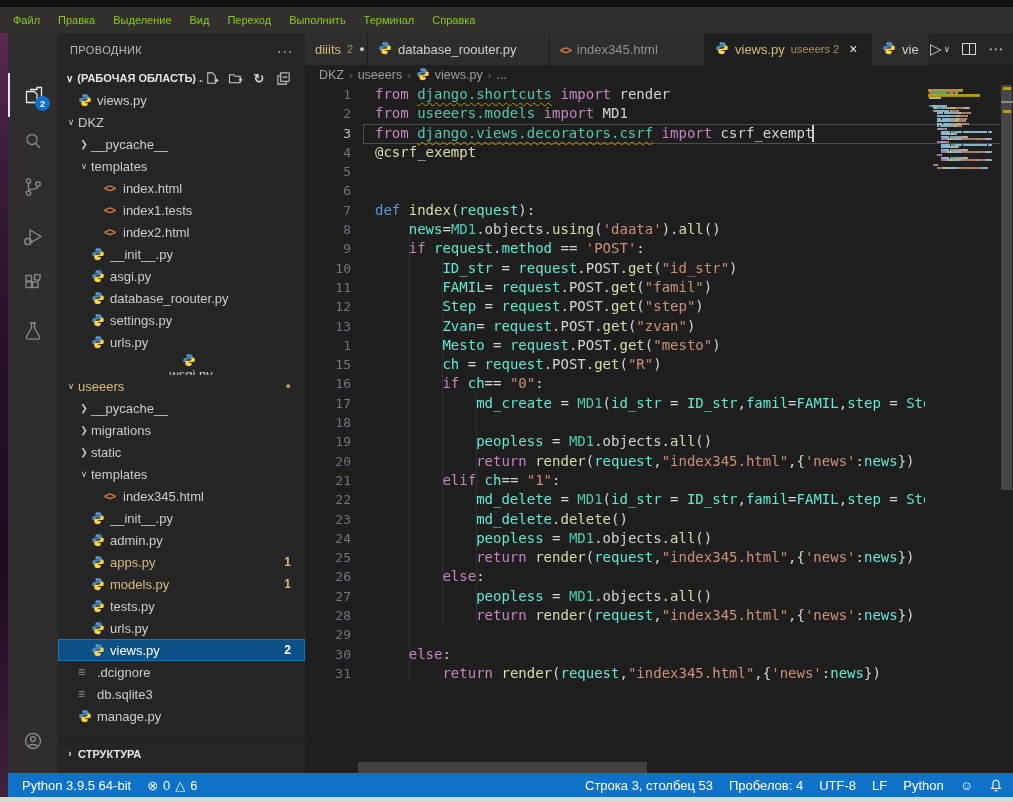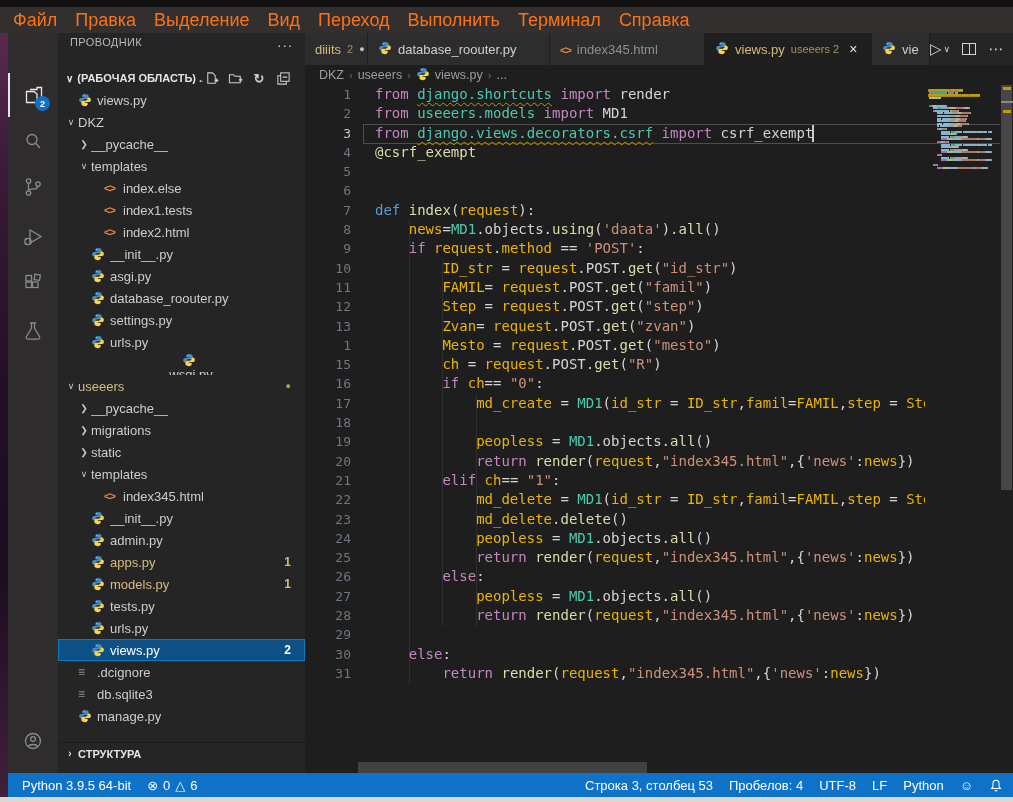--- a/index.html
+++ b/index.html
@@ -4,38 +4,38 @@
 <style>
   * { margin:0; padding:0; box-sizing:border-box; }
   html,body { width:1013px; height:802px; overflow:hidden; background:#1e1e1e;
     font-family:"Liberation Sans", sans-serif; }
   #stage { position:relative; width:1013px; height:802px; background:#1e1e1e; overflow:hidden; }
 
   
   #titlebar-strip { position:absolute; left:0; top:0; width:1013px; height:7px; background:#121212; }
   #menubar { position:absolute; left:0; top:7px; width:1013px; height:26px; background:#332f2f;
     display:flex; align-items:center; padding-left:4px; }
-  .menu-item { color:#f97316; font-size:18px; padding:2px 9px; cursor:default; }
+  .menu-item { color:#84cc16; font-size:11px; padding:2px 9px; cursor:default; }
 
   
   #desktop-strip { position:absolute; left:0; top:33px; width:8px; height:764px;
     background:linear-gradient(180deg,#5a2a4e 0%,#3a1a38 18%,#241026 45%,#1c0c1e 70%,#41203a 100%); }
 
   
   #activitybar { position:absolute; left:8px; top:33px; width:50px; height:740px; background:#2f2c2d; }
   .act-item { position:absolute; left:0; width:50px; height:44px; display:flex; align-items:center; justify-content:center; color:#8b8b8b; }
   .act-item.active { color:#e7e7e7; border-left:2px solid #e7e7e7; }
   .act-item svg { stroke:currentColor; fill:none; stroke-width:1.3; }
   .badge-blob { position:absolute; right:8px; bottom:6px; background:#0e70c8; color:#fff; font-size:9px;
     min-width:15px; height:15px; border-radius:8px; display:flex; align-items:center; justify-content:center; font-weight:bold; }
   .gear-glyph { font-size:23px; line-height:1; }
 
   
   #sidebar { position:absolute; left:58px; top:33px; width:247px; height:740px; background:#252526; color:#c5c5c5; overflow:hidden; }
-  #sidebar-header { height:34px; display:flex; align-items:flex-start; padding:3px 12px; font-size:11px; letter-spacing:.4px; color:#b8b8b8; }
+  #sidebar-header { height:34px; display:flex; align-items:center; padding:3px 12px; font-size:11px; letter-spacing:.4px; color:#b8b8b8; }
   #sidebar-header .dots { margin-left:auto; font-size:15px; color:#c5c5c5; }
   #ws-header { height:22px; display:flex; align-items:center; padding:0 4px 0 4px; font-size:11px; font-weight:bold; color:#e4e4e4; }
   #ws-header .chev { width:16px; text-align:center; font-size:10px; }
   #ws-header .ws-label { white-space:nowrap; overflow:hidden; }
   #ws-actions { margin-left:auto; display:flex; gap:8px; padding-right:10px; }
   #ws-actions .wsa { width:16px; height:16px; display:flex; align-items:center; justify-content:center; color:#cfcfcf; font-size:13px; }
   #ws-actions svg { stroke:#cfcfcf; fill:none; stroke-width:1.1; }
 
   #tree { position:absolute; left:0; top:56px; width:247px; }
   .trow { height:22px; display:flex; align-items:center; font-size:13px; color:#cccccc; position:relative; white-space:nowrap; }
@@ -80,21 +80,21 @@
   #crumbs .sep { color:#6d6d6d; font-size:11px; }
 
   
   #code { position:absolute; left:0; top:52px; width:620px; height:660px; overflow:hidden;
     font-family:"DejaVu Sans Mono", monospace; font-size:14px; }
   .cline { height:19.3px; display:flex; white-space:pre; line-height:19.3px; }
   .cline .num { width:46px; text-align:right; color:#6e7681; flex:none; font-size:13px; }
   .cline .num.cur { color:#c6c6c6; }
   .cline .ctext { padding-left:24px; }
   .tk-kw{color:#C586C0} .tk-def{color:#569CD6} .tk-fn{color:#DCDCAA} .tk-cls{color:#4EC9B0}
-  .tk-var{color:#eab308} .tk-str{color:#CE9178} .tk-pl{color:#D4D4D4} .tk-dec{color:#DCDCAA}
+  .tk-var{color:#5eead4} .tk-str{color:#CE9178} .tk-pl{color:#D4D4D4} .tk-dec{color:#DCDCAA}
   .tk-mod{color:#4EC9B0}
   .tk-modu{color:#4EC9B0; text-decoration-line:underline; text-decoration-style:wavy; text-decoration-color:#b89500; text-decoration-thickness:1px; text-underline-offset:3px;}
   #cur-line { position:absolute; left:58px; top:90.6px; width:637px; height:20px;
     border-top:1px solid #4e4e4e; border-bottom:1px solid #4e4e4e; border-left:1px solid #4e4e4e; pointer-events:none; }
   #cursor { position:absolute; left:507px; top:92px; width:2px; height:17px; background:#cccccc; }
   .iguide { position:absolute; width:1px; background:rgba(255,255,255,0.08); }
 
   
   #minimap { position:absolute; left:621px; top:52px; width:74px; height:112px; overflow:hidden; }
   .mrow { position:absolute; left:3px; height:2px; display:flex; }
@@ -247,21 +247,21 @@
         </div>
         <div class="trow" style="padding-left: 19px;">
           <span class="chev">∨</span>
           <span class="lbl">templates</span>
         </div>
         <div class="trow" style="padding-left: 32px;">
           <span class="spacer"></span>
           <span class="ficon">
             <span class="html-glyph">&lt;&gt;</span>
           </span>
-          <span class="lbl">index.else</span>
+          <span class="lbl">index.html</span>
         </div>
         <div class="trow" style="padding-left: 32px;">
           <span class="spacer"></span>
           <span class="ficon">
             <span class="html-glyph">&lt;&gt;</span>
           </span>
           <span class="lbl">index1.tests</span>
         </div>
         <div class="trow" style="padding-left: 32px;">
           <span class="spacer"></span>

